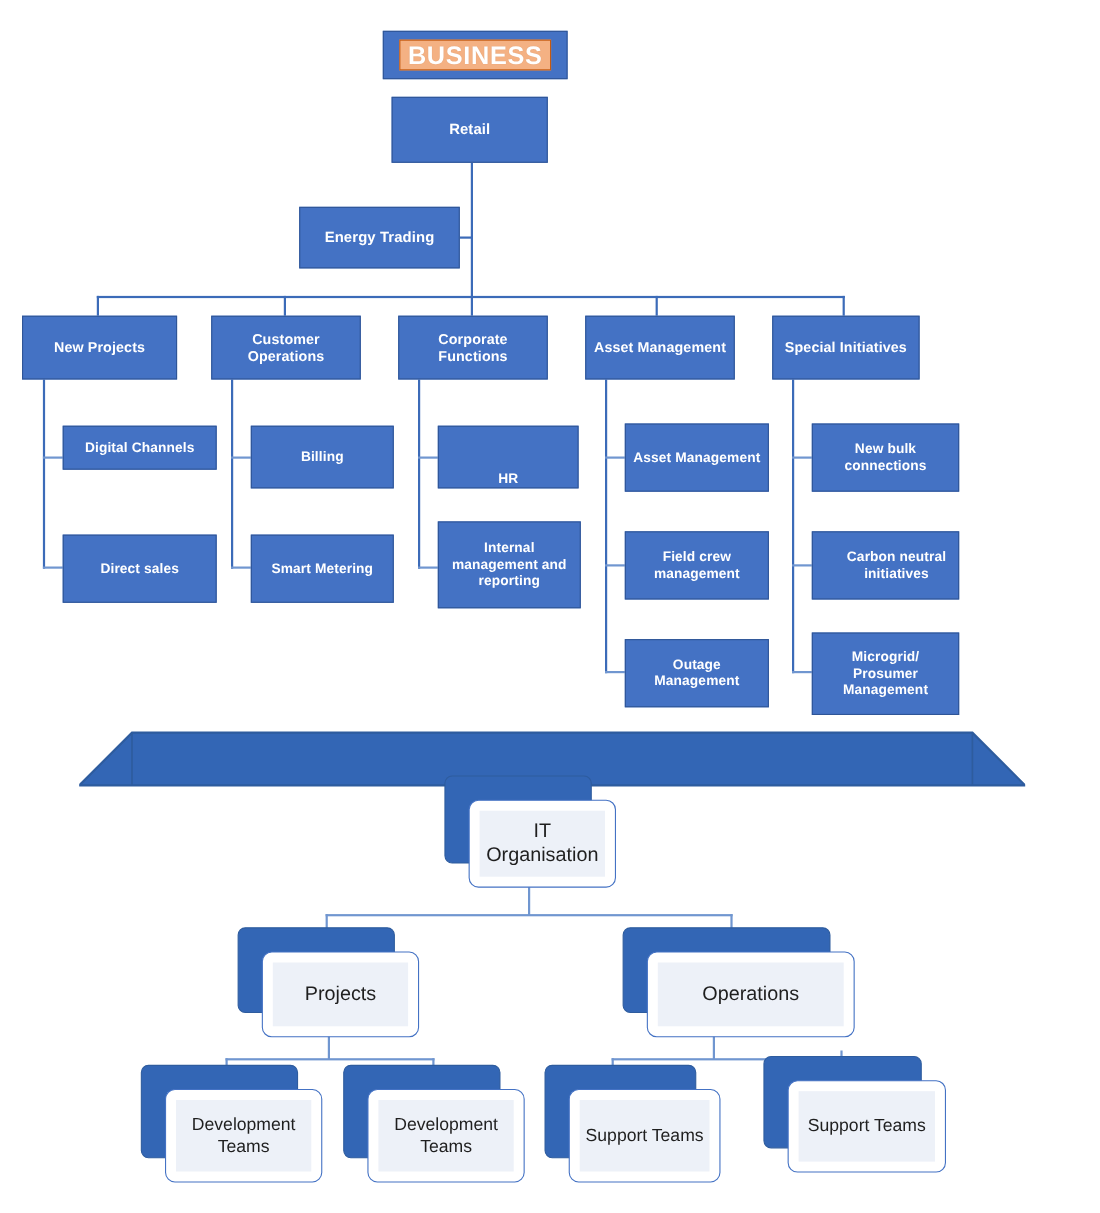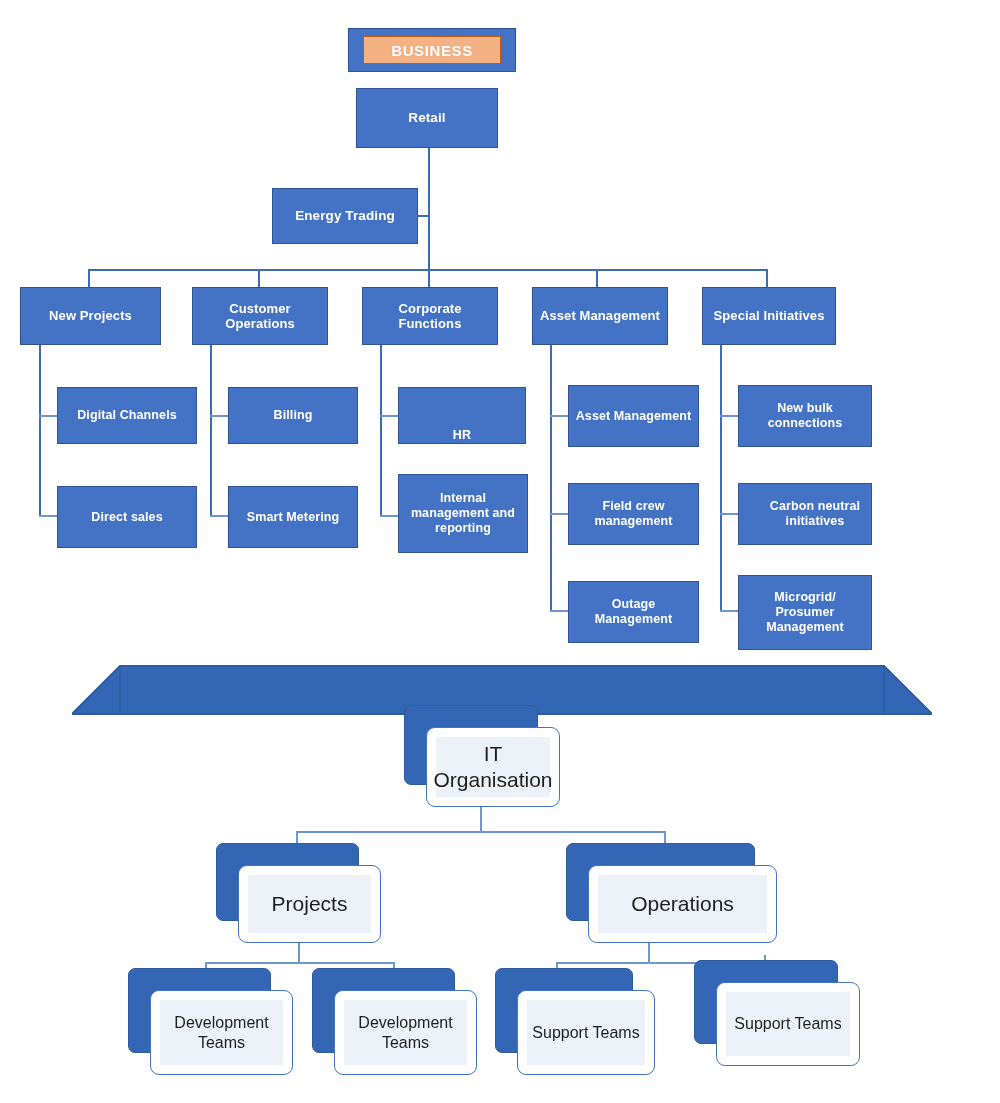--- a/index.html
+++ b/index.html
@@ -52,21 +52,21 @@
     align-items: center;
     justify-content: center;
     z-index: 6;
   }
   #business-chip {
     box-sizing: border-box;
     background: #F4B183;
     border: 1px solid #C55A11;
     color: #ffffff;
     font-weight: bold;
-    font-size: 15px;
+    font-size: 23px;
     letter-spacing: 0.6px;
     width: calc(100% - 28px);
     height: calc(100% - 14px);
     display: flex;
     align-items: center;
     justify-content: center;
     text-shadow: 0 0 1px rgba(0,0,0,.12);
   }
 
   
@@ -117,21 +117,21 @@
   }
   .card .facebox .inner {
     width: calc(100% - 18px);
     height: calc(100% - 18px);
     background: #EDF1F8;
     display: flex;
     align-items: center;
     justify-content: center;
     text-align: center;
     color: #1F1F1F;
-    font-size: 21px;
+    font-size: 18px;
     line-height: 1.22;
     font-weight: 400;
   }
   .card.small .facebox .inner { font-size: 16px; }
 </style>
 </head>
 <body>
 
 <div id="canvas">
 
@@ -170,21 +170,21 @@
   <div class="bbox lvl2" style="left:532px; top:287px; width:136px; height:58px;">
     <span class="lbl">Asset Management</span>
   </div>
   <div class="bbox lvl2" style="left:702px; top:287px; width:134px; height:58px;">
     <span class="lbl">Special Initiatives</span>
   </div>
 
   <div class="ln v" style="left:39px; top:345px; width:2px; height:172px;"></div>
   <div class="ln h thin" style="left:39px; top:415px; width:18px; height:2px;"></div>
   <div class="ln h thin" style="left:39px; top:515px; width:18px; height:2px;"></div>
-  <div class="bbox leaf" style="left:57px; top:387px; width:140px; height:57px;">
+  <div class="bbox leaf" style="left:57px; top:387px; width:140px; height:40px;">
     <span class="lbl">Digital Channels</span>
   </div>
   <div class="bbox leaf" style="left:57px; top:486px; width:140px; height:62px;">
     <span class="lbl">Direct sales</span>
   </div>
 
   <div class="ln v" style="left:210px; top:345px; width:2px; height:172px;"></div>
   <div class="ln h thin" style="left:210px; top:415px; width:18px; height:2px;"></div>
   <div class="ln h thin" style="left:210px; top:515px; width:18px; height:2px;"></div>
   <div class="bbox leaf" style="left:228px; top:387px; width:130px; height:57px;">

